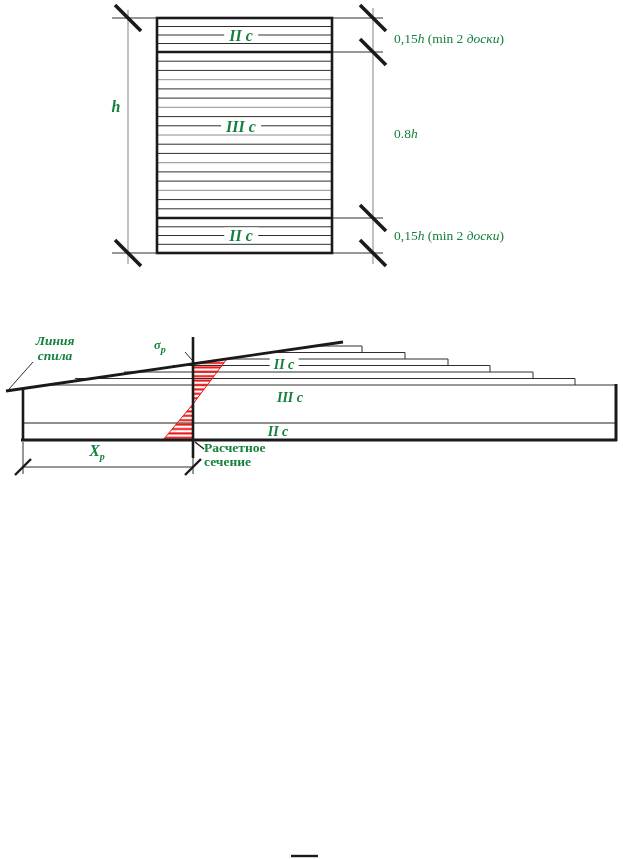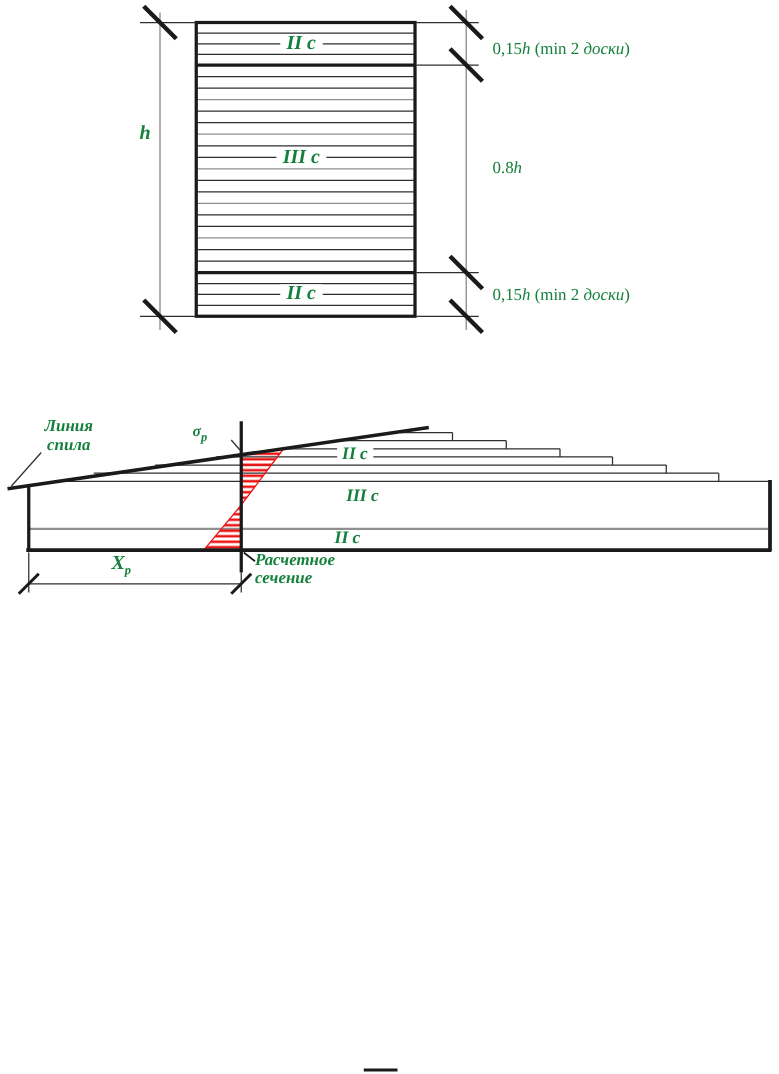--- a/index.html
+++ b/index.html
@@ -10,21 +10,21 @@
   .c{transform:translate(-50%,-50%);}
   .vc{transform:translate(0,-50%);}
   .bi{font-weight:bold;font-style:italic;}
   .zone-lbl{font-size:16px;line-height:15px;font-weight:bold;font-style:italic;}
   .zone-lbl.bg{background:#ffffff;padding:0 5px;}
   .zone-lbl-sm{font-size:14px;line-height:13px;font-weight:bold;font-style:italic;}
   .zone-lbl-sm.bg{background:#ffffff;padding:0 4px;}
   .dim-lbl{font-size:13.5px;font-weight:normal;}
   .dim-lbl i{font-style:italic;}
   .two-line{text-align:center;font-size:13.5px;line-height:15px;font-weight:bold;font-style:italic;}
-  .two-line-left{text-align:left;font-size:13.5px;line-height:14px;font-weight:bold;font-style:italic;}
+  .two-line-left{text-align:left;font-size:13.5px;line-height:14px;font-weight:bold;}
   sub.small{font-size:10px;font-weight:bold;font-style:italic;}
 </style>
 </head>
 <body>
 
 <div class="canvas">
 
 <svg width="623" height="859" viewBox="0 0 623 859">
   <defs>
     <pattern id="redhatch" width="8" height="4.4" patternUnits="userSpaceOnUse">

